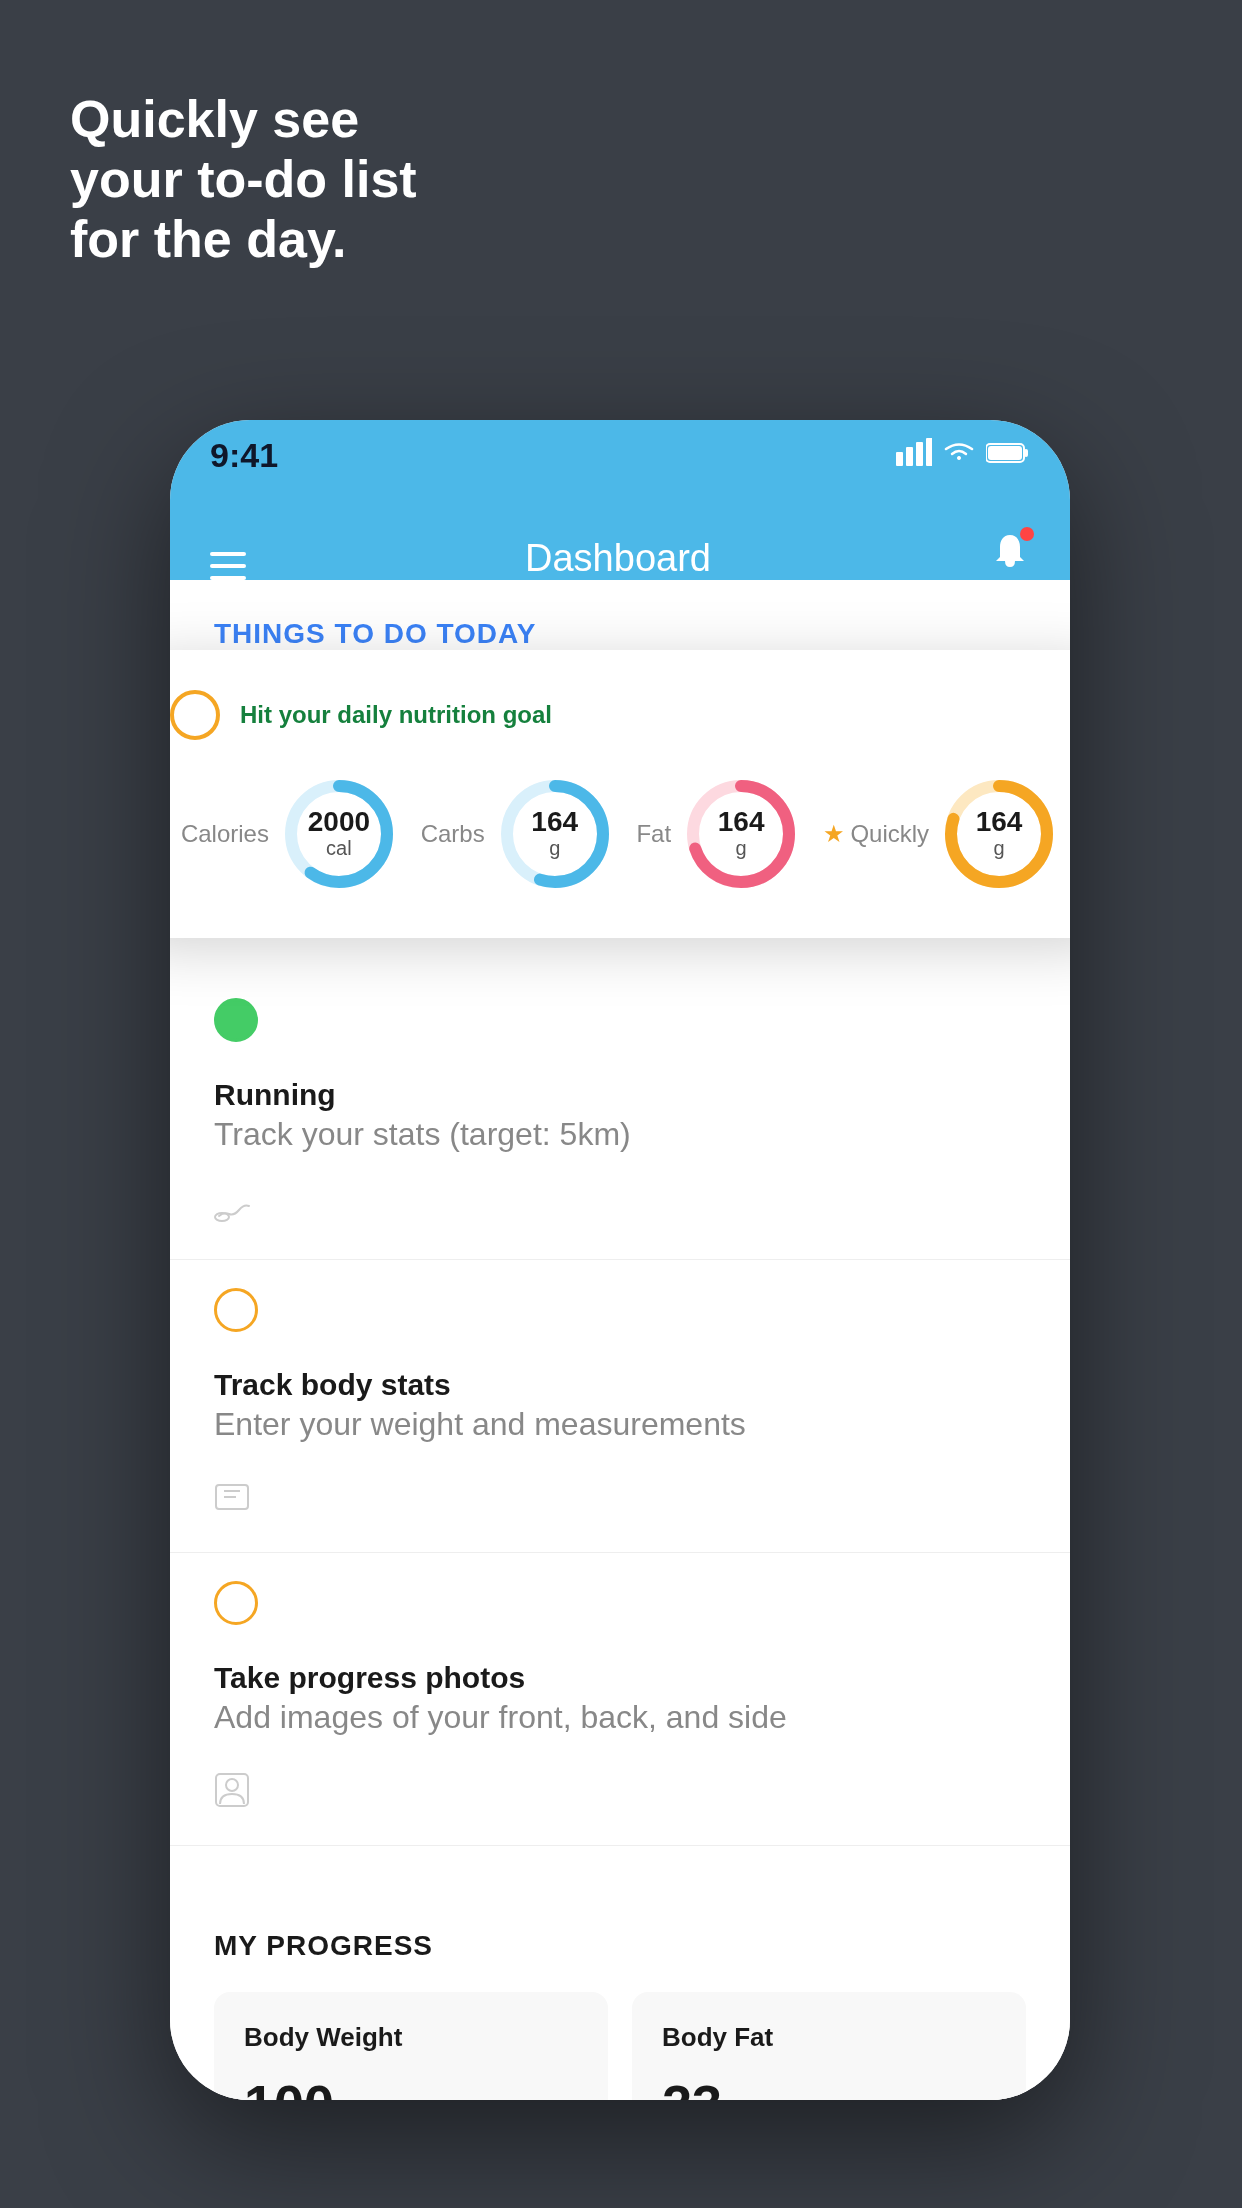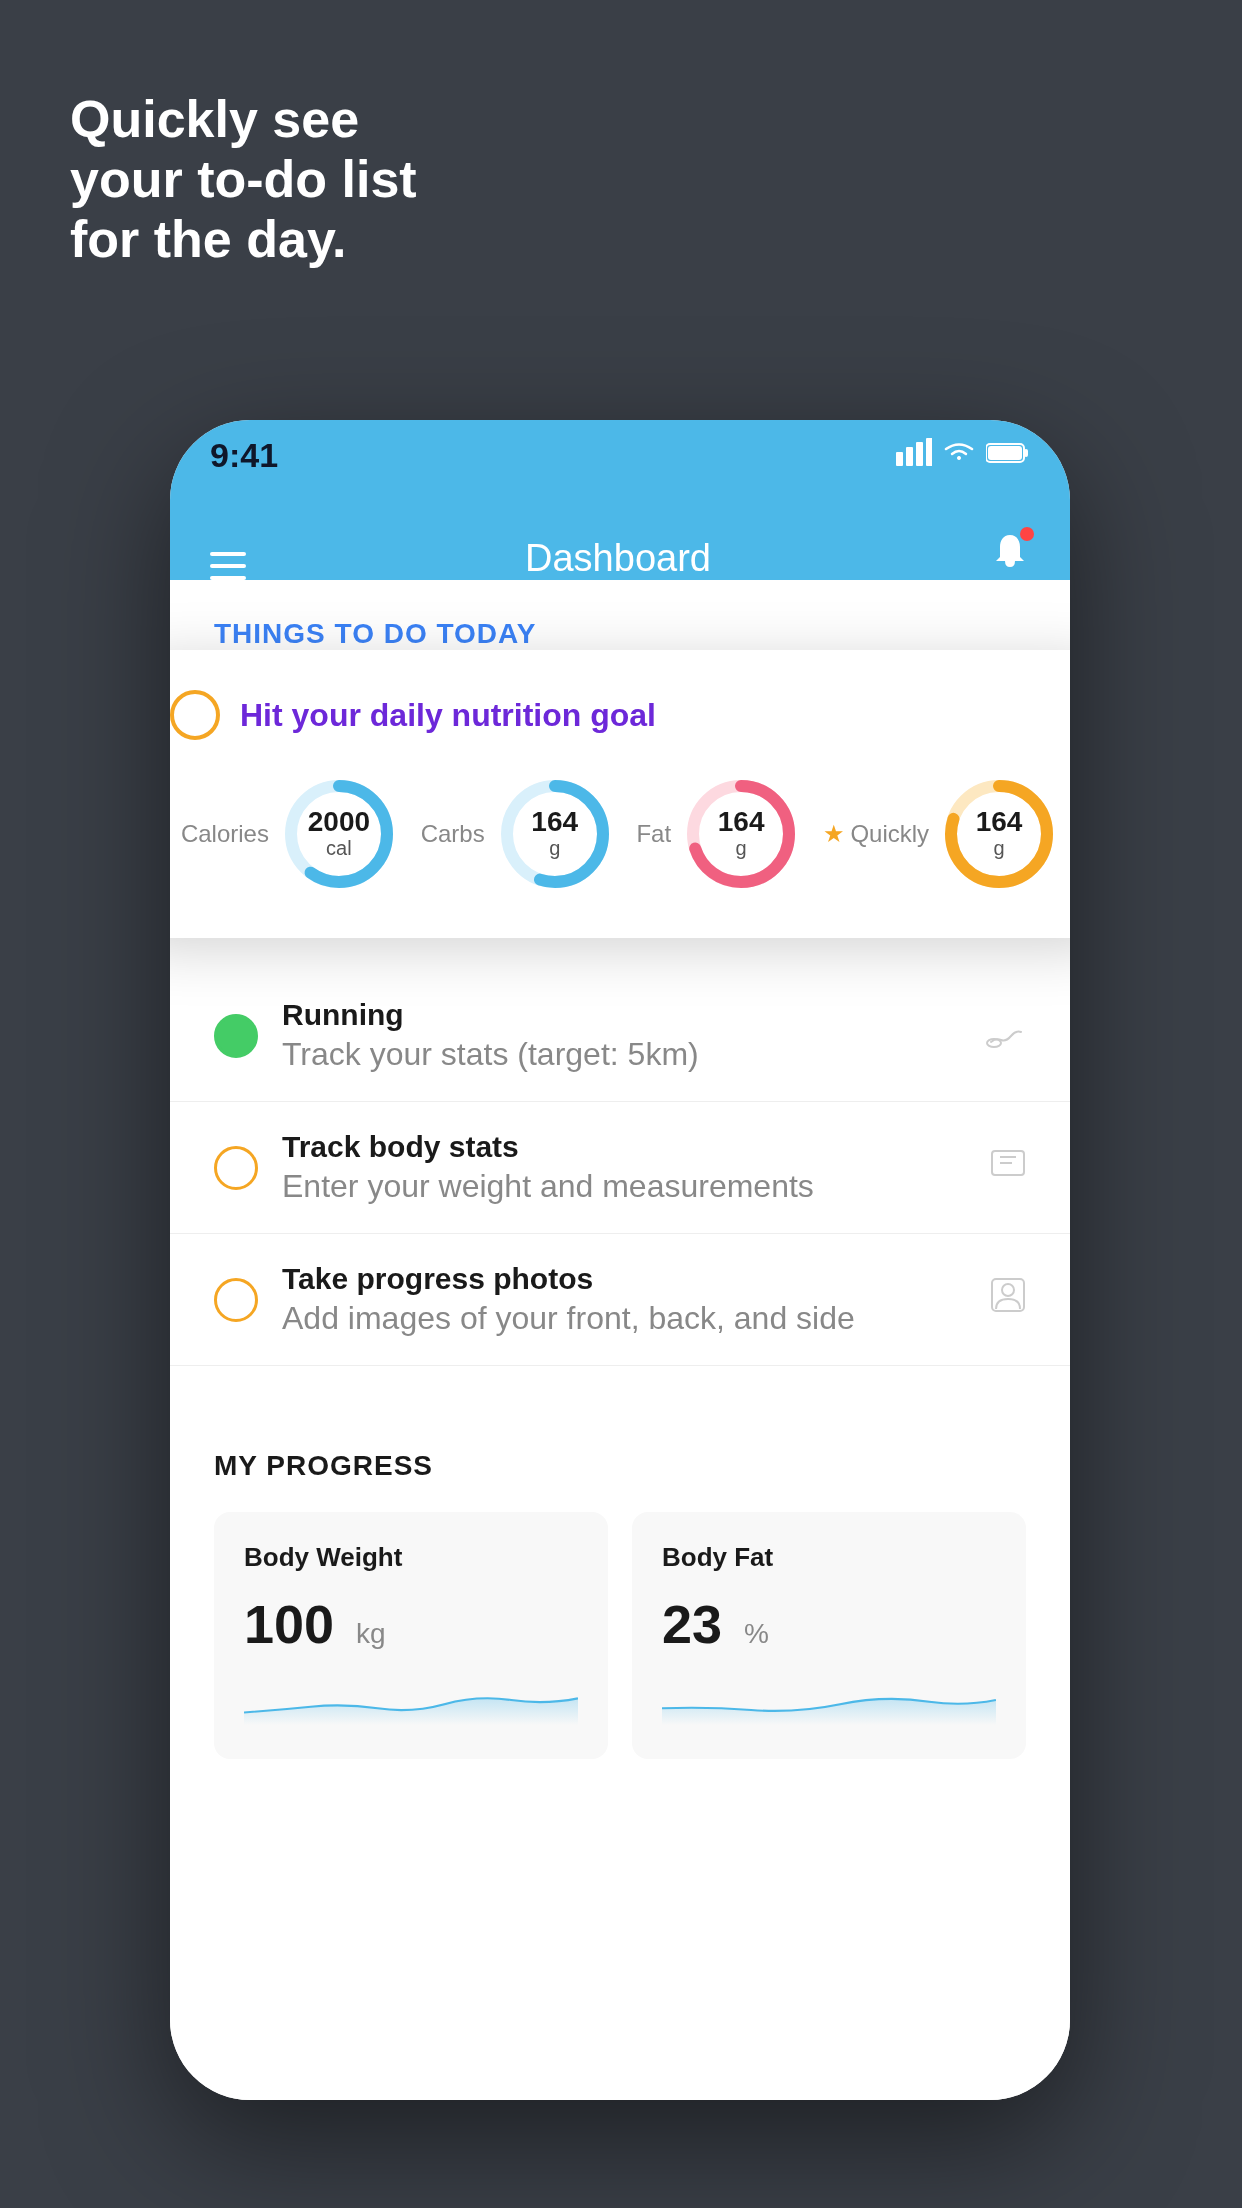--- a/index.html
+++ b/index.html
@@ -151,23 +151,23 @@
 
     .circle-check-yellow {
       width: 50px;
       height: 50px;
       border-radius: 50%;
       border: 4px solid #f5a623;
       flex-shrink: 0;
     }
 
     .card-title {
-      font-size: 32px;
+      font-size: 24px;
       font-weight: 600;
-      color: #6d28d9;
+      color: #15803d;
     }
 
     .nutrition-row {
       display: flex;
       justify-content: space-around;
       align-items: center;
     }
 
     .nutrition-item {
       display: flex;
@@ -222,25 +222,26 @@
       line-height: 1.2;
     }
 
     
     .todo-list {
       margin-top: 300px;
     }
 
     .todo-item {
       display: flex;
-      align-items: center;
+      align-items: flex-start;
       padding: 28px 44px;
       border-bottom: 1px solid #eeeeee;
-      gap: 24px;
+      gap: 36px;
       position: relative;
+      flex-direction: column;
     }
 
     .todo-circle {
       width: 44px;
       height: 44px;
       border-radius: 50%;
       border: 3px solid #f5a623;
       flex-shrink: 0;
     }
 

